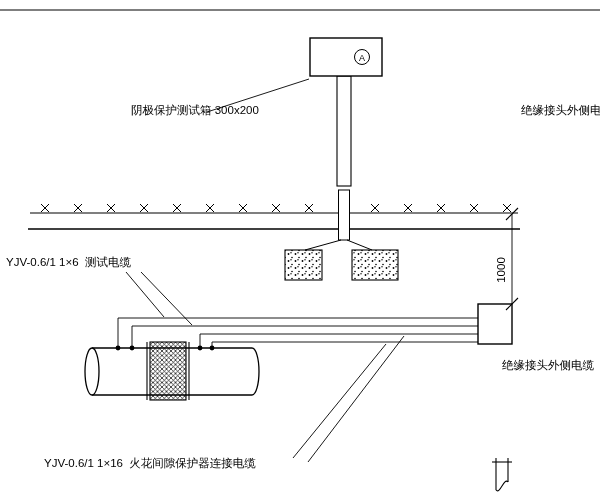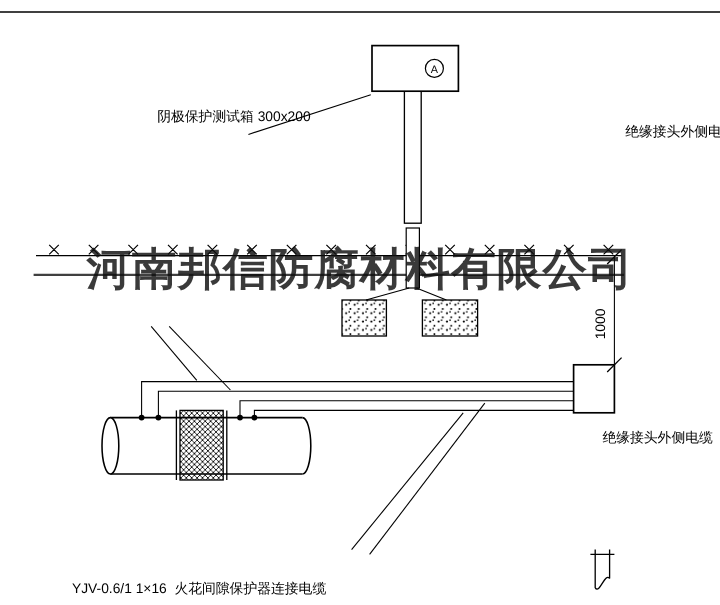--- a/index.html
+++ b/index.html
@@ -142,26 +142,26 @@
     <path d="M308 462 L404 336" stroke="#000" stroke-width="0.9"></path>
 
     <g stroke="#000" stroke-width="1.1" fill="none">
       <path d="M496 458 V490"></path>
       <path d="M508 458 V482"></path>
       <path d="M492 462 H512"></path>
       <path d="M496 490 C500 495 504 477 508 482"></path>
     </g>
   </svg>
 
-  <div class="lbl" style="left:85px; top:92px;padding-left:46px;">阴极保护测试箱 300x200</div>
+  <div class="lbl" style="left:85px; top:104px;padding-left:46px;">阴极保护测试箱 300x200</div>
 
   <div class="lbl" style="left:521px; top:104px;">绝缘接头外侧电缆</div>
 
+  <div class="lbl" style="left:6px; top:256px;">YJV-0.6/1 1×6  测试电缆</div>
 
   <div class="lbl-dim">1000</div>
 
   <div class="lbl" style="left:502px; top:359px;">绝缘接头外侧电缆</div>
 
-  <div class="lbl" style="left:60px; top:457px;margin-top:28px;">YJV-0.6/1 1×16  火花间隙保护器连接电缆</div>
+  <div class="lbl" style="left:44px; top:457px;">YJV-0.6/1 1×16  火花间隙保护器连接电缆</div>
 
-  <div class="watermark">河南邦信防腐材料有限公司</div>
 
 </div>
 
 </body></html>

